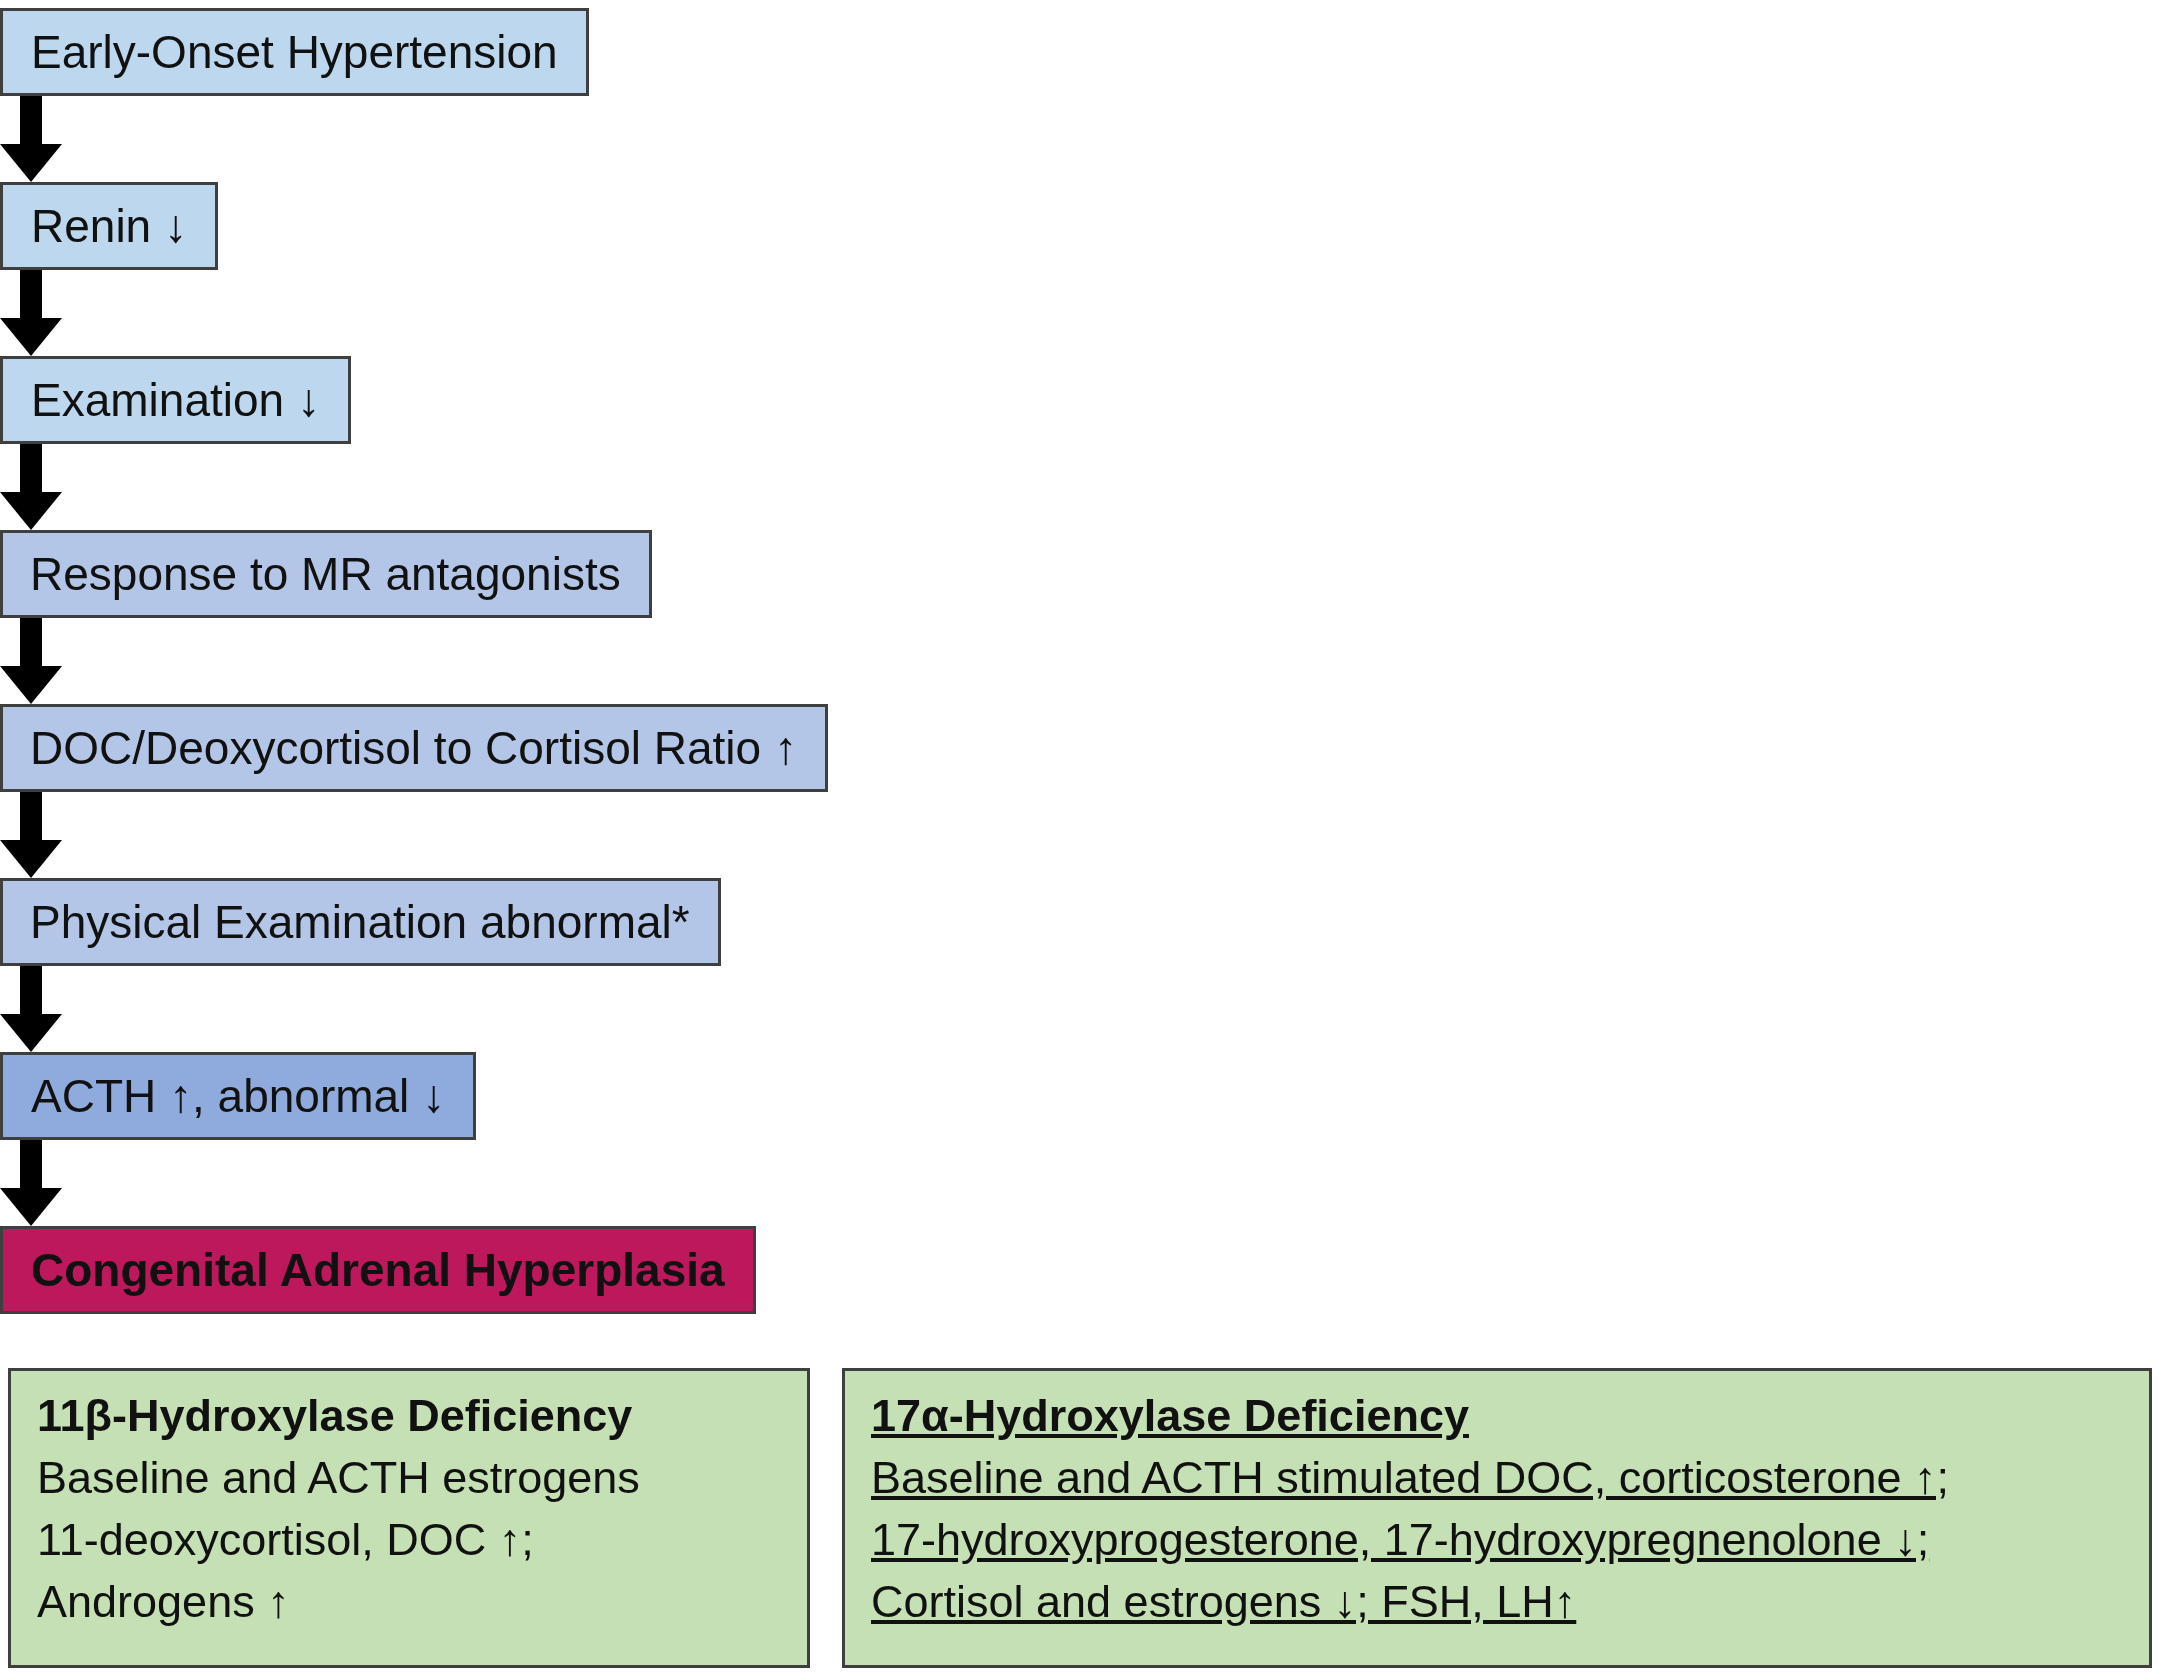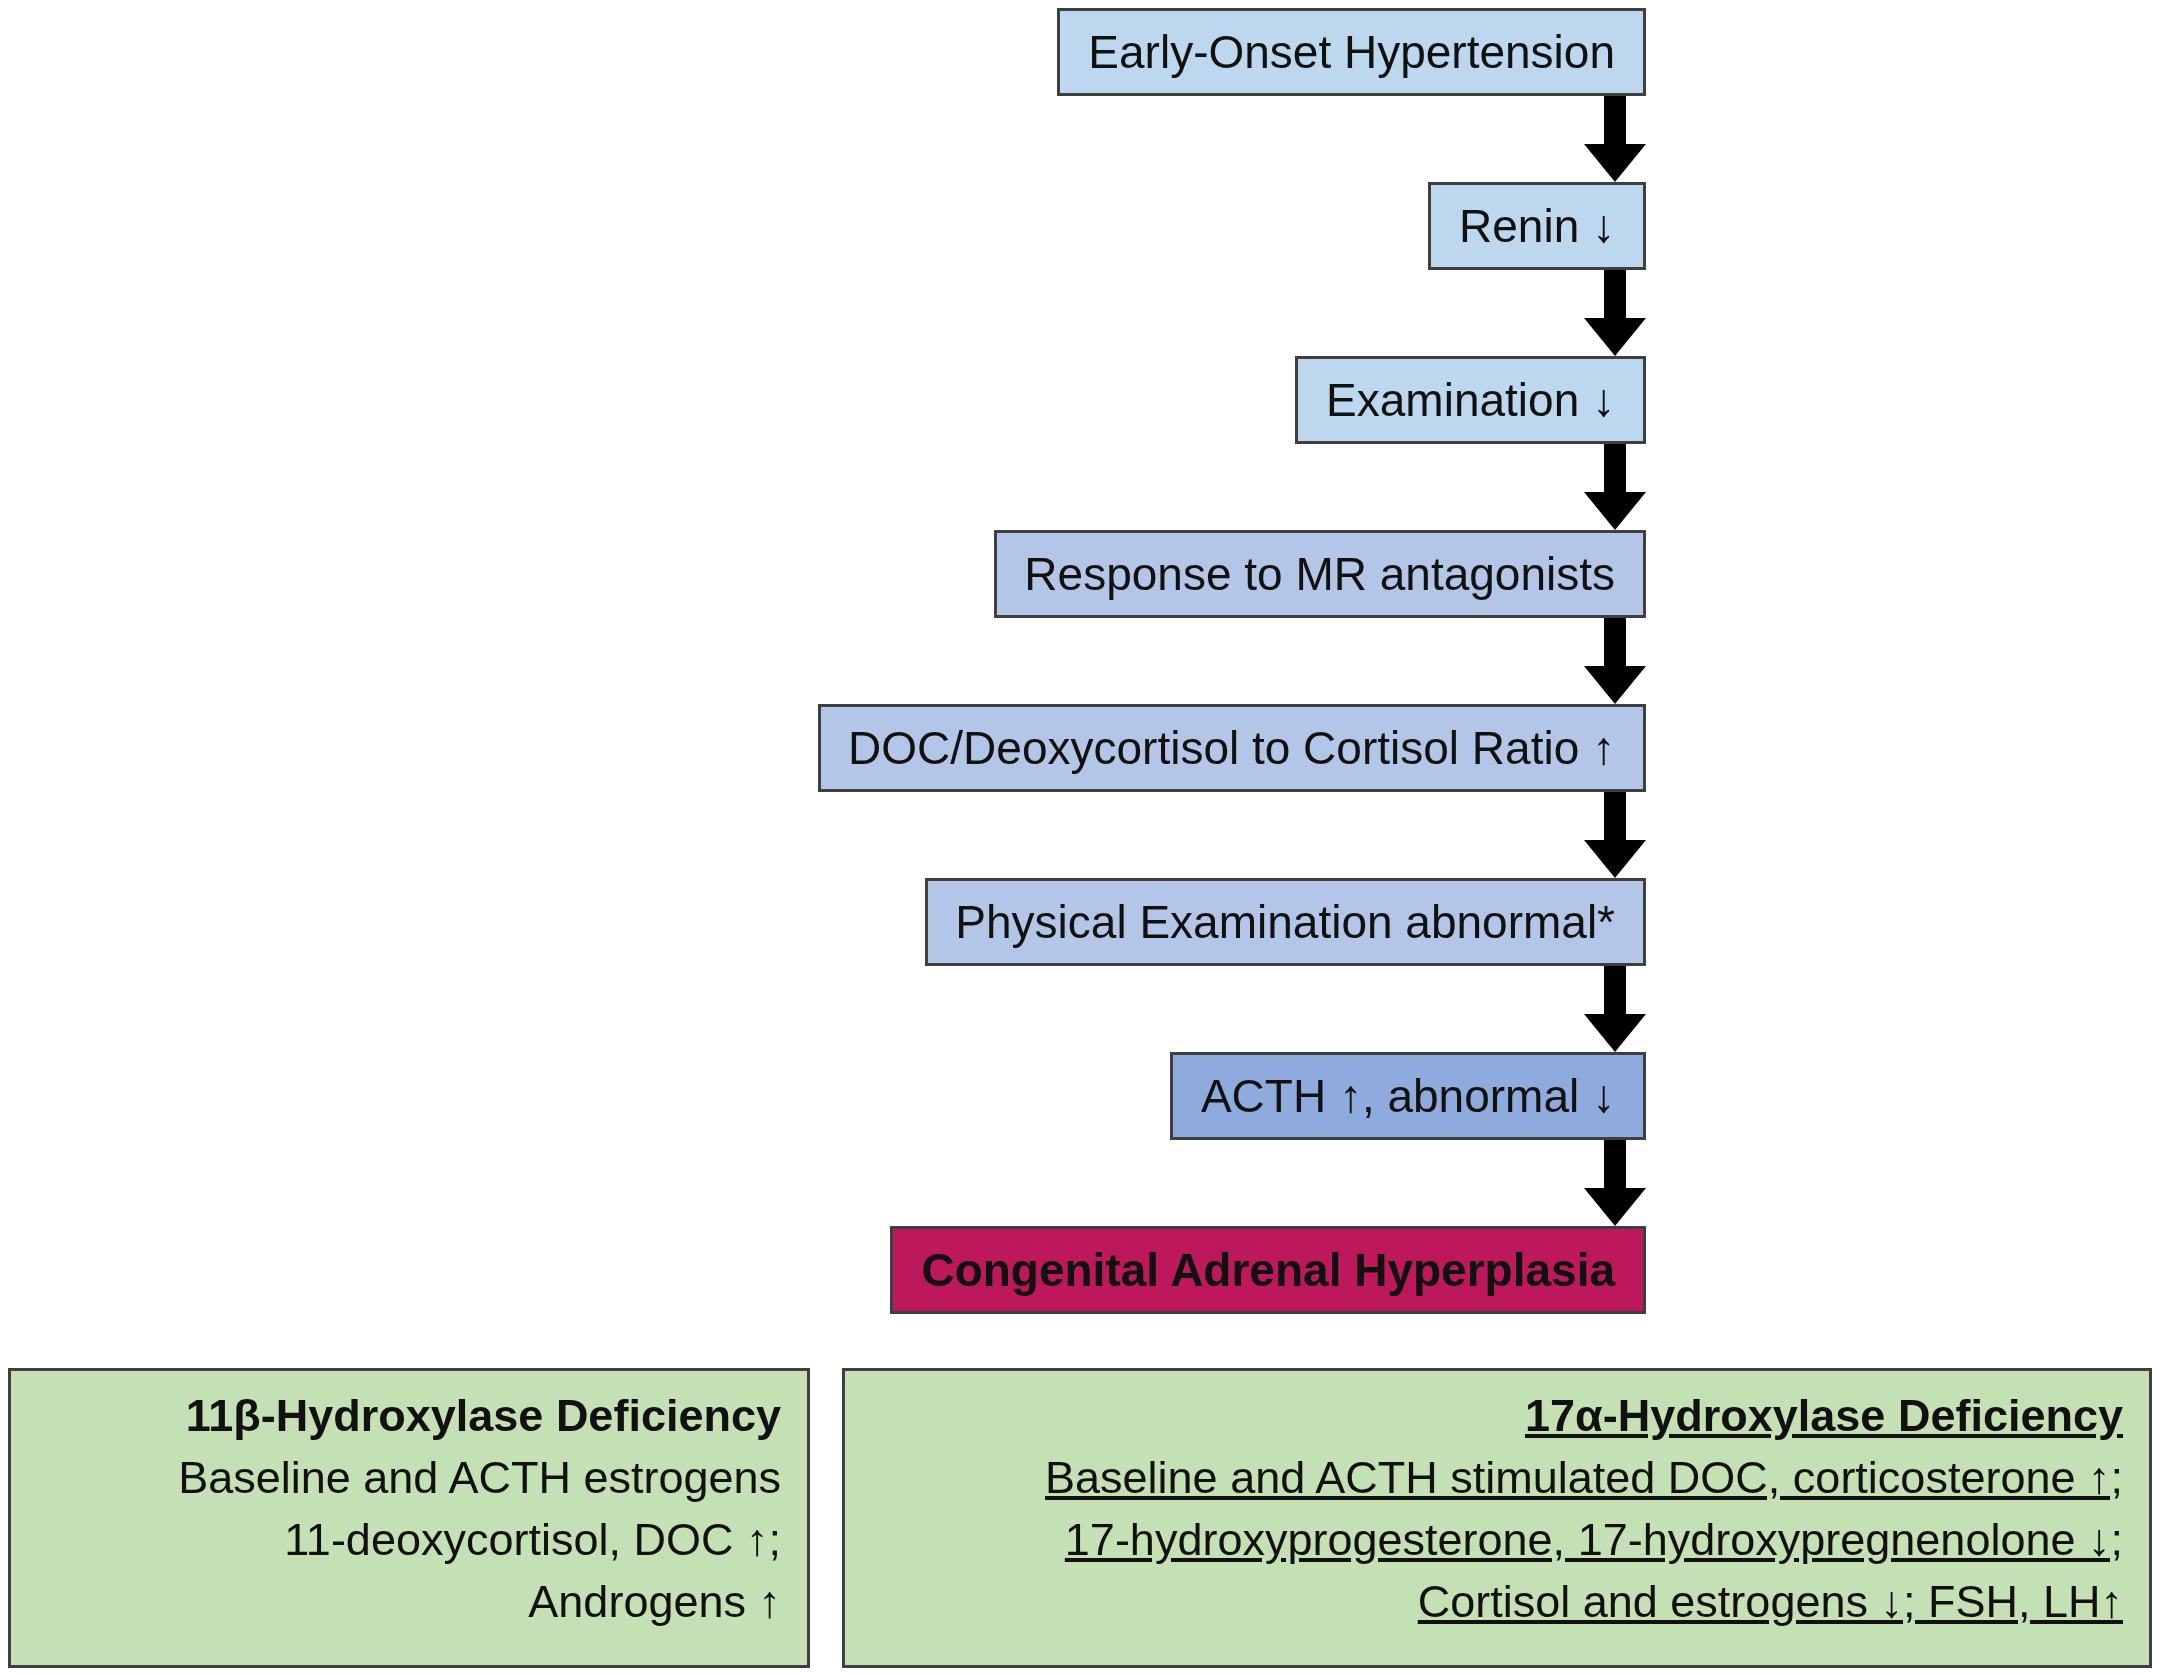--- a/index.html
+++ b/index.html
@@ -16,21 +16,21 @@
   }
 
   
   .flow-wrap {
     position: absolute;
     left: 0;
     top: 8px;
     width: 1646px;            
     display: flex;
     flex-direction: column;
-    align-items: flex-end;
+    align-items: flex-start;
   }
 
   .fbox {
     box-sizing: border-box;
     height: 88px;
     border: 3px solid #3f3f3f;
     display: flex;
     align-items: center;
     justify-content: center;
     padding: 0 28px;
@@ -67,21 +67,20 @@
 
   
   .bottom-row {
     position: absolute;
     left: 8px;
     top: 1368px;
     width: 2144px;
     height: 300px;
     display: flex;
     gap: 32px;
-    text-align: right;
   }
   .panel {
     box-sizing: border-box;
     border: 3px solid #3f3f3f;
     background: #c5e0b4;
     padding: 14px 26px;
     font-size: 45px;
     line-height: 1.38;
   }
   .panel-left  { width: 802px; flex: 0 0 auto; }

